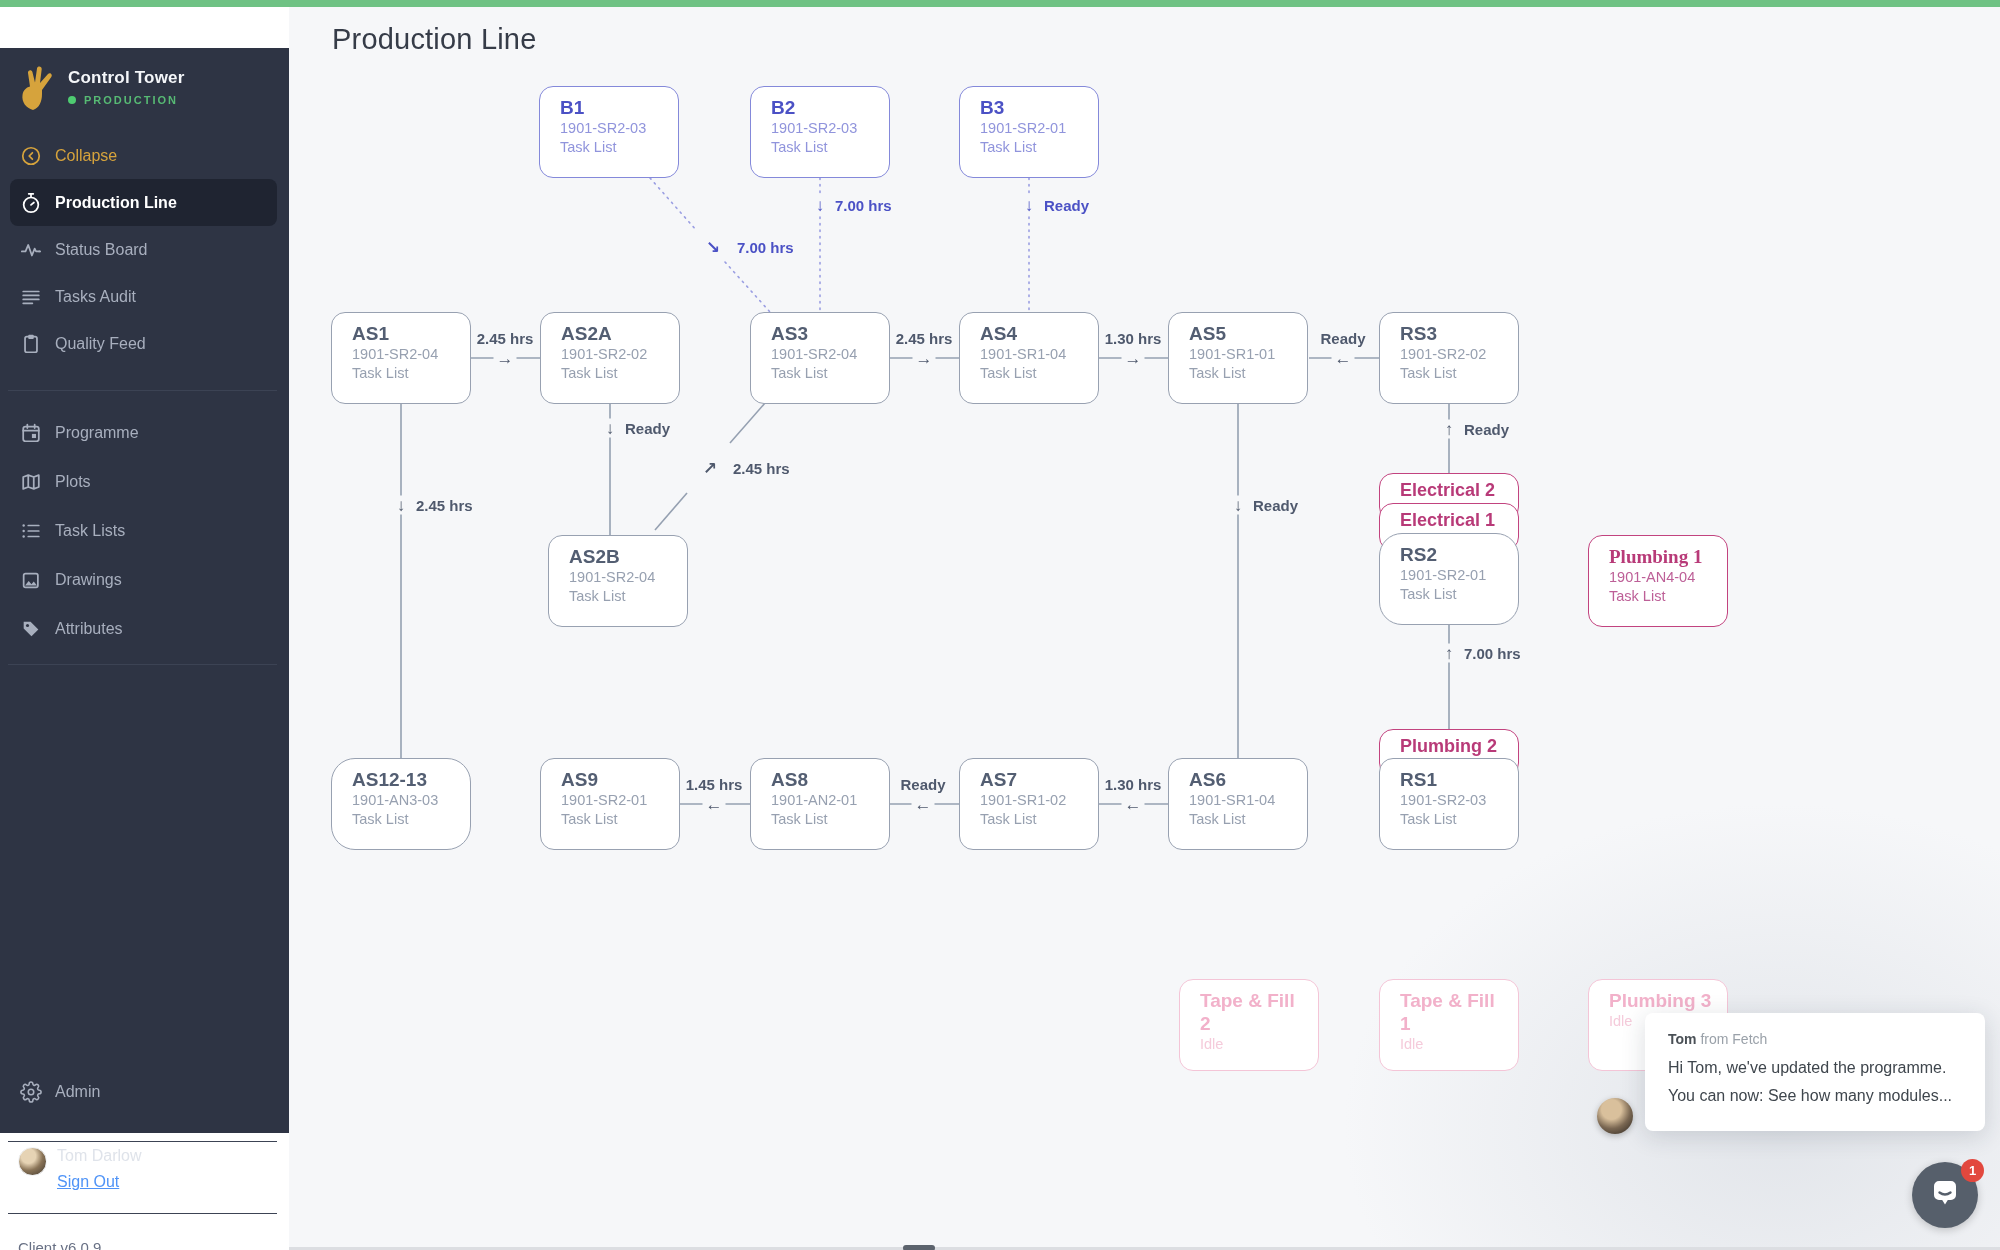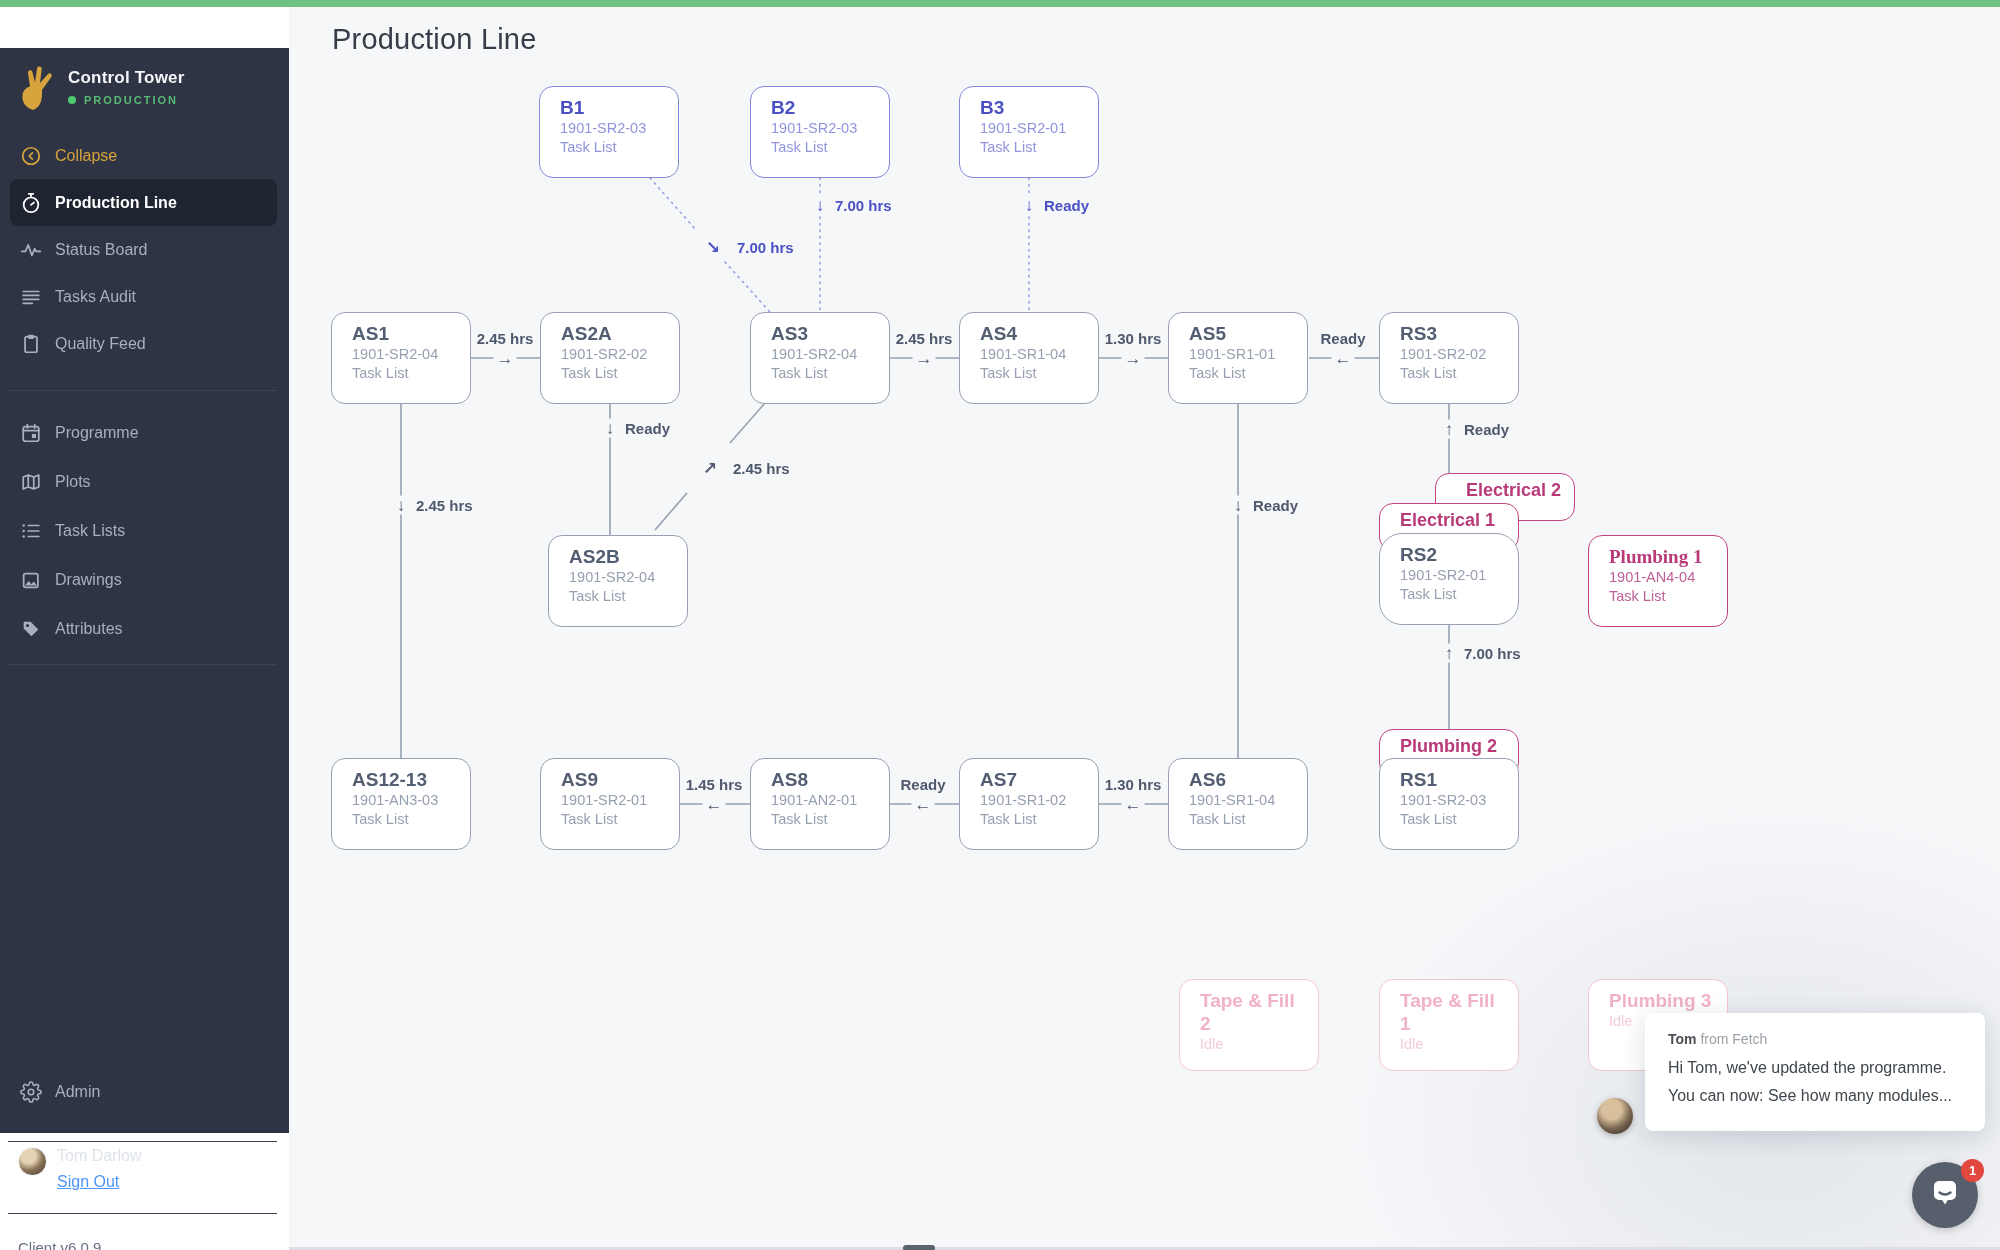--- a/index.html
+++ b/index.html
@@ -346,37 +346,37 @@
       <div class="node gray" style="left: 1090px; top: 305px;">
         <div class="t">RS3</div>
         <div class="s">1901-SR2-02</div>
         <div class="s">Task List</div>
       </div>
       <div class="node gray" style="left: 251px; top: 528px; margin-left: 8px;">
         <div class="t">AS2B</div>
         <div class="s">1901-SR2-04</div>
         <div class="s">Task List</div>
       </div>
-      <div class="node header" style="left: 1146px; top: 466px; text-align: right;">
+      <div class="node header" style="left: 1090px; top: 466px;">
         <div class="t">Electrical 2</div>
       </div>
       <div class="node header" style="left: 1090px; top: 496px;">
         <div class="t">Electrical 1</div>
       </div>
       <div class="node gray" style="left: 1090px; top: 526px; border-radius: 23px;">
         <div class="t">RS2</div>
         <div class="s">1901-SR2-01</div>
         <div class="s">Task List</div>
       </div>
       <div class="node pink" style="left: 1299px; top: 528px;">
         <div class="t">Plumbing 1</div>
         <div class="s">1901-AN4-04</div>
         <div class="s">Task List</div>
       </div>
-      <div class="node gray" style="left: 42px; top: 751px;">
+      <div class="node gray" style="left: 42px; top: 751px; border-radius: 24px;">
         <div class="t">AS12-13</div>
         <div class="s">1901-AN3-03</div>
         <div class="s">Task List</div>
       </div>
       <div class="node gray" style="left: 251px; top: 751px;">
         <div class="t">AS9</div>
         <div class="s">1901-SR2-01</div>
         <div class="s">Task List</div>
       </div>
       <div class="node gray" style="left: 461px; top: 751px;">

